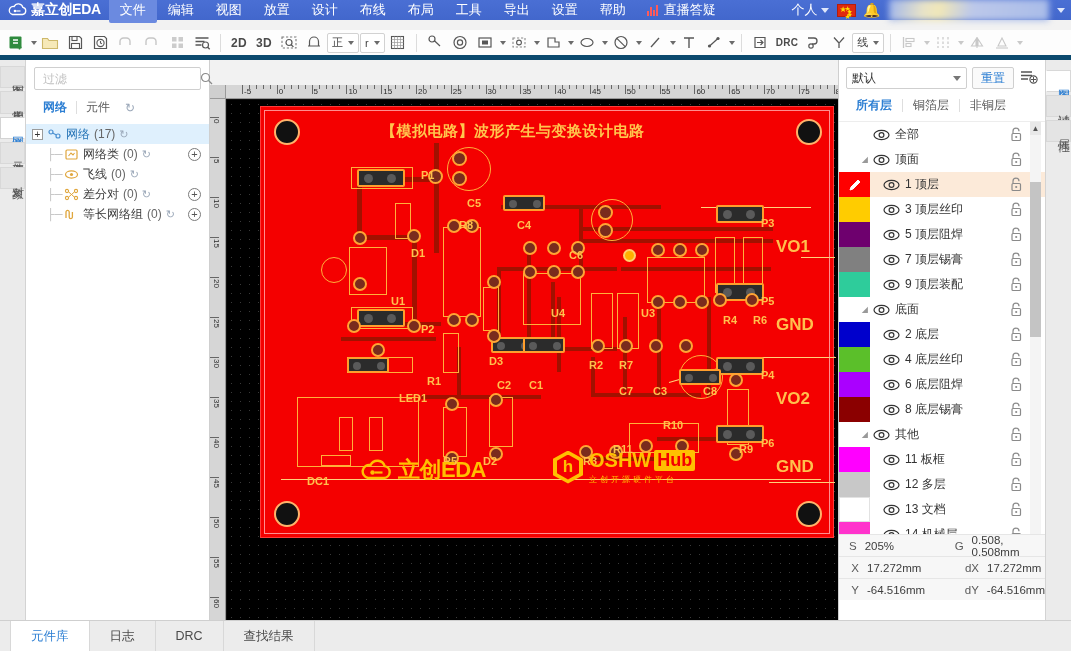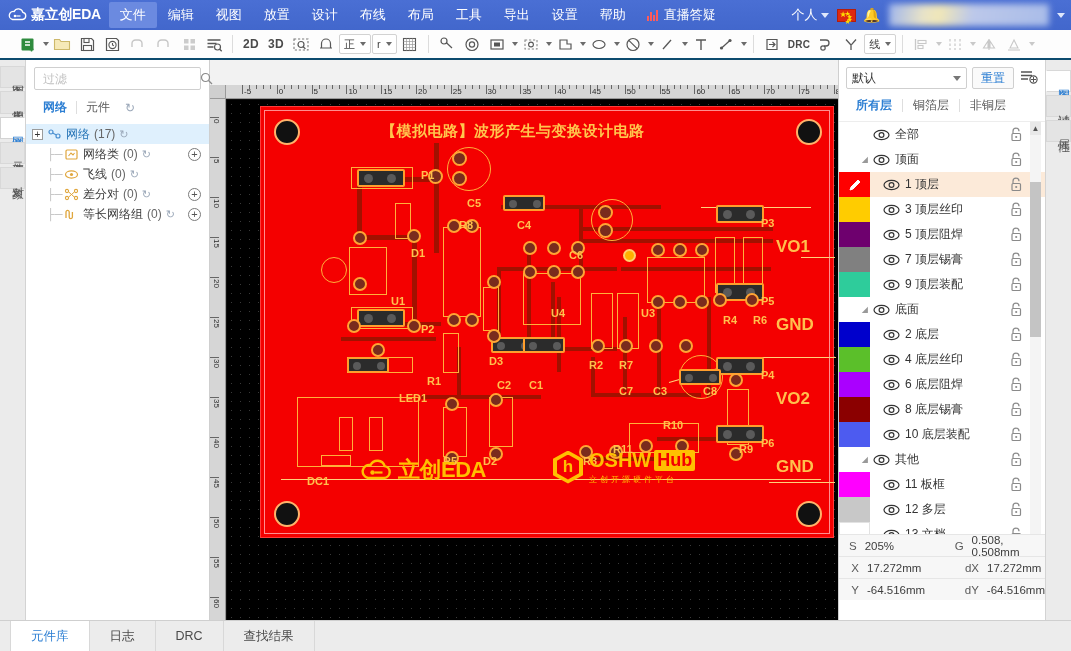--- a/index.html
+++ b/index.html
@@ -9,21 +9,21 @@
     overflow: hidden;
     font-family: "Liberation Sans", sans-serif;
     font-size: 12px;
     background: #f0f0f0;
     -webkit-font-smoothing: antialiased;
   }
   #app { position: relative; width: 1071px; height: 651px; background: #f2f2f2; }
 
   
   .menubar {
-    position: absolute; top: 0; left: 0; width: 1071px; height: 30px;
+    position: absolute; top: 0; left: 0; width: 1071px; height: 20px;
     background: linear-gradient(180deg,#4a6fd4 0%, #4267cc 100%);
     display: flex; align-items: center; color: #fff;
   }
   .brand { display: flex; align-items: center; gap: 4px; padding: 0 8px 0 8px; }
   .brand-cloud { width: 19px; height: 14px; position: relative; }
   .brand-text { font-size: 14px; font-weight: bold; letter-spacing: -0.3px; white-space: nowrap; }
   .menu-items { display: flex; align-items: center; }
   .menu-item {
     padding: 4px 11px; font-size: 13px; color: #fff; white-space: nowrap;
     border-radius: 2px; cursor: default;
@@ -40,22 +40,22 @@
   .bell { font-size: 14px; color: #e8eeff; }
   .blur-zone {
     width: 160px; height: 22px; border-radius: 2px;
     background: linear-gradient(100deg,#9fb5ec 0%, #e8e3c8 22%, #f0e7b8 32%, #bcc8ea 52%, #a9bce9 100%);
     filter: blur(3px);
   }
 
   
   .toolbar {
     position: absolute; top: 30px; left: 0; width: 1071px; height: 30px;
-    background: #fdfdfd; border-bottom: 2px solid #0c4a6e;
-    display: flex; align-items: center; padding-left: 16px; gap: 1px;
+    background: #fdfdfd; border-bottom: 5px solid #0c4a6e;
+    display: flex; align-items: center; padding-left: 4px; gap: 1px;
   }
   .tb { height: 24px; min-width: 24px; display: flex; align-items: center; justify-content: center;
         padding: 0 3px; border-radius: 2px; color: #4a4a4a; font-size: 13px; }
   .tb.disabled { color: #c6c6c6; }
   .tb svg { display: block; }
   .tb-sep { width: 1px; height: 18px; background: #dcdcdc; margin: 0 5px; }
   .tb-caret { width: 0; height: 0; margin-left: 2px;
     border-left: 3px solid transparent; border-right: 3px solid transparent; border-top: 4px solid #6b6b6b; }
   .tb-caret.dis { border-top-color: #c9c9c9; }
   .tb-box { border: 1px solid #d2d2d2; border-radius: 2px; height: 20px; display: flex;
@@ -1199,36 +1199,20 @@
               </svg>
             </span>
             <span class="lay-name">8 底层锡膏</span>
             <span class="lock"><svg width="14" height="15" viewBox="0 0 14 15">
                 <path d="M4 6.5V4.2a3 3 0 0 1 6 0" fill="none" stroke="#8a8a8a" stroke-width="1.2"></path>
                 <rect x="3" y="6.5" width="8.5" height="7" rx="1" fill="none" stroke="#8a8a8a" stroke-width="1.2"></rect>
                 <circle cx="7.2" cy="10" r="1.1" fill="#8a8a8a"></circle>
               </svg></span>
           </div>
           <div class="lay-row">
-            <div class="lay-swatch" style="background: rgb(77, 91, 240);"></div>
-            <span class="lay-indent" style="width: 10px;"></span>
-            <span class="eye">
-              <svg width="17" height="12" viewBox="0 0 17 12">
-                <ellipse cx="8.5" cy="6" rx="7.5" ry="4.6" fill="none" stroke="#333" stroke-width="1.2"></ellipse>
-                <circle cx="8.5" cy="6" r="2.4" fill="none" stroke="#333" stroke-width="1.2"></circle>
-              </svg>
-            </span>
-            <span class="lay-name">10 底层装配</span>
-            <span class="lock"><svg width="14" height="15" viewBox="0 0 14 15">
-                <path d="M4 6.5V4.2a3 3 0 0 1 6 0" fill="none" stroke="#8a8a8a" stroke-width="1.2"></path>
-                <rect x="3" y="6.5" width="8.5" height="7" rx="1" fill="none" stroke="#8a8a8a" stroke-width="1.2"></rect>
-                <circle cx="7.2" cy="10" r="1.1" fill="#8a8a8a"></circle>
-              </svg></span>
-          </div>
-          <div class="lay-row">
             <div class="lay-swatch" style="display: flex; align-items: center; justify-content: flex-end; padding-right: 2px; color: rgb(153, 153, 153); font-size: 8px;">◢</div>
             <span class="eye">
               <svg width="17" height="12" viewBox="0 0 17 12">
                 <ellipse cx="8.5" cy="6" rx="7.5" ry="4.6" fill="none" stroke="#333" stroke-width="1.2"></ellipse>
                 <circle cx="8.5" cy="6" r="2.4" fill="none" stroke="#333" stroke-width="1.2"></circle>
               </svg>
             </span>
             <span class="lay-name">其他</span>
             <span class="lock"><svg width="14" height="15" viewBox="0 0 14 15">
                 <path d="M4 6.5V4.2a3 3 0 0 1 6 0" fill="none" stroke="#8a8a8a" stroke-width="1.2"></path>

